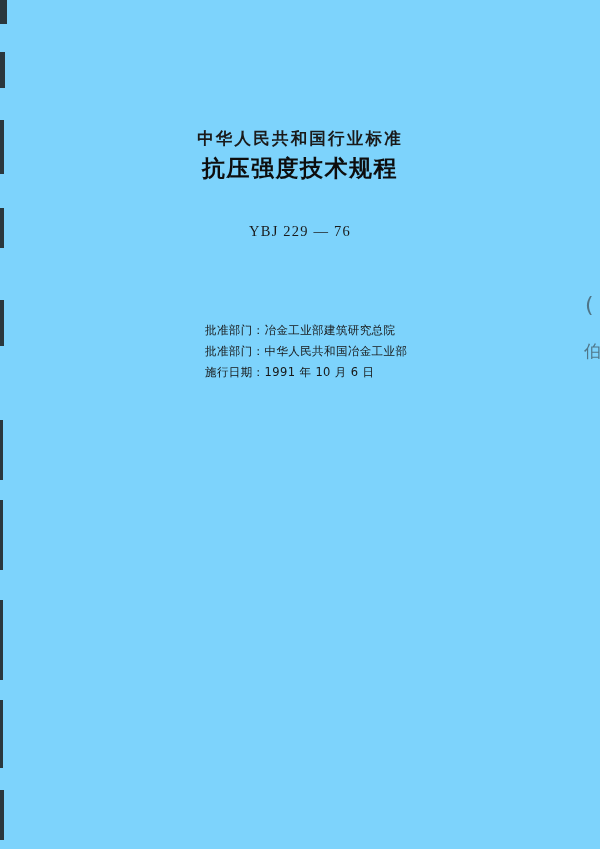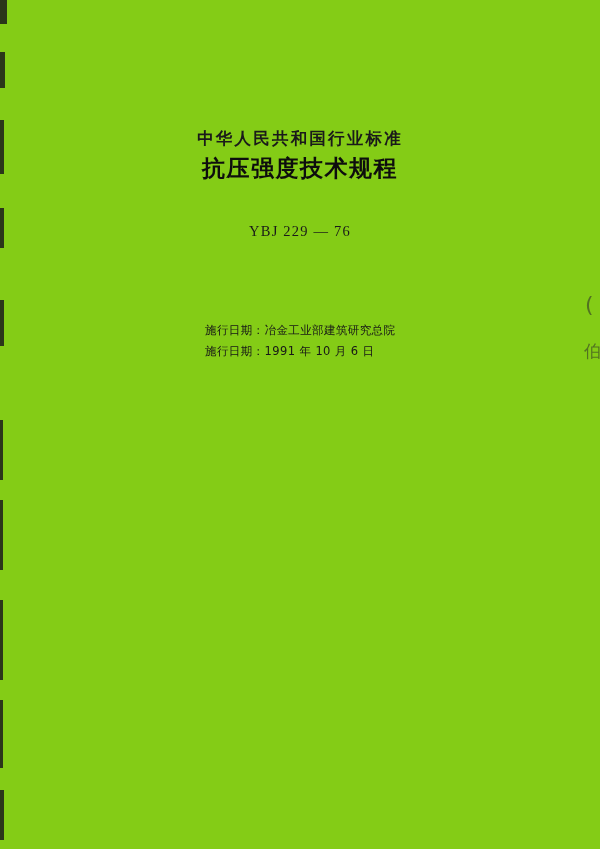--- a/index.html
+++ b/index.html
@@ -15,21 +15,21 @@
     overflow: hidden;
   }
 
   
   #page {
     position: absolute;
     left: 0;
     top: 0;
     width: 600px;
     height: 849px;
-    background: #84cc16;
+    background: #7dd3fc;
   }
 
   
   .edge-mark {
     position: absolute;
     background: #1b1b1b;
     opacity: 0.85;
   }
 
   .title-block {
@@ -111,20 +111,21 @@
   <div class="edge-mark" style="left:0px; top:700px; width:3px; height:68px;"></div>
   <div class="edge-mark" style="left:0px; top:790px; width:4px; height:50px;"></div>
 
   <div class="title-block">
     <div class="std-org">中华人民共和国行业标准</div>
     <div class="doc-title title-line2">抗压强度技术规程</div>
     <div class="std-code">YBJ 229 — 76</div>
   </div>
 
   <div class="meta-block">
-    <div class="meta-line">施行日期：冶金工业部建筑研究总院</div>
+    <div class="meta-line">批准部门：冶金工业部建筑研究总院</div>
+    <div class="meta-line">批准部门：中华人民共和国冶金工业部</div>
     <div class="meta-line">施行日期：1991 年 10 月 6 日</div>
   </div>
 
   <div class="frag" style="left:585px; top:292px; font-size:22px;">(</div>
   <div class="frag" style="left:584px; top:340px; font-size:17px;">伯</div>
 
 </div>
 
 </body></html>

